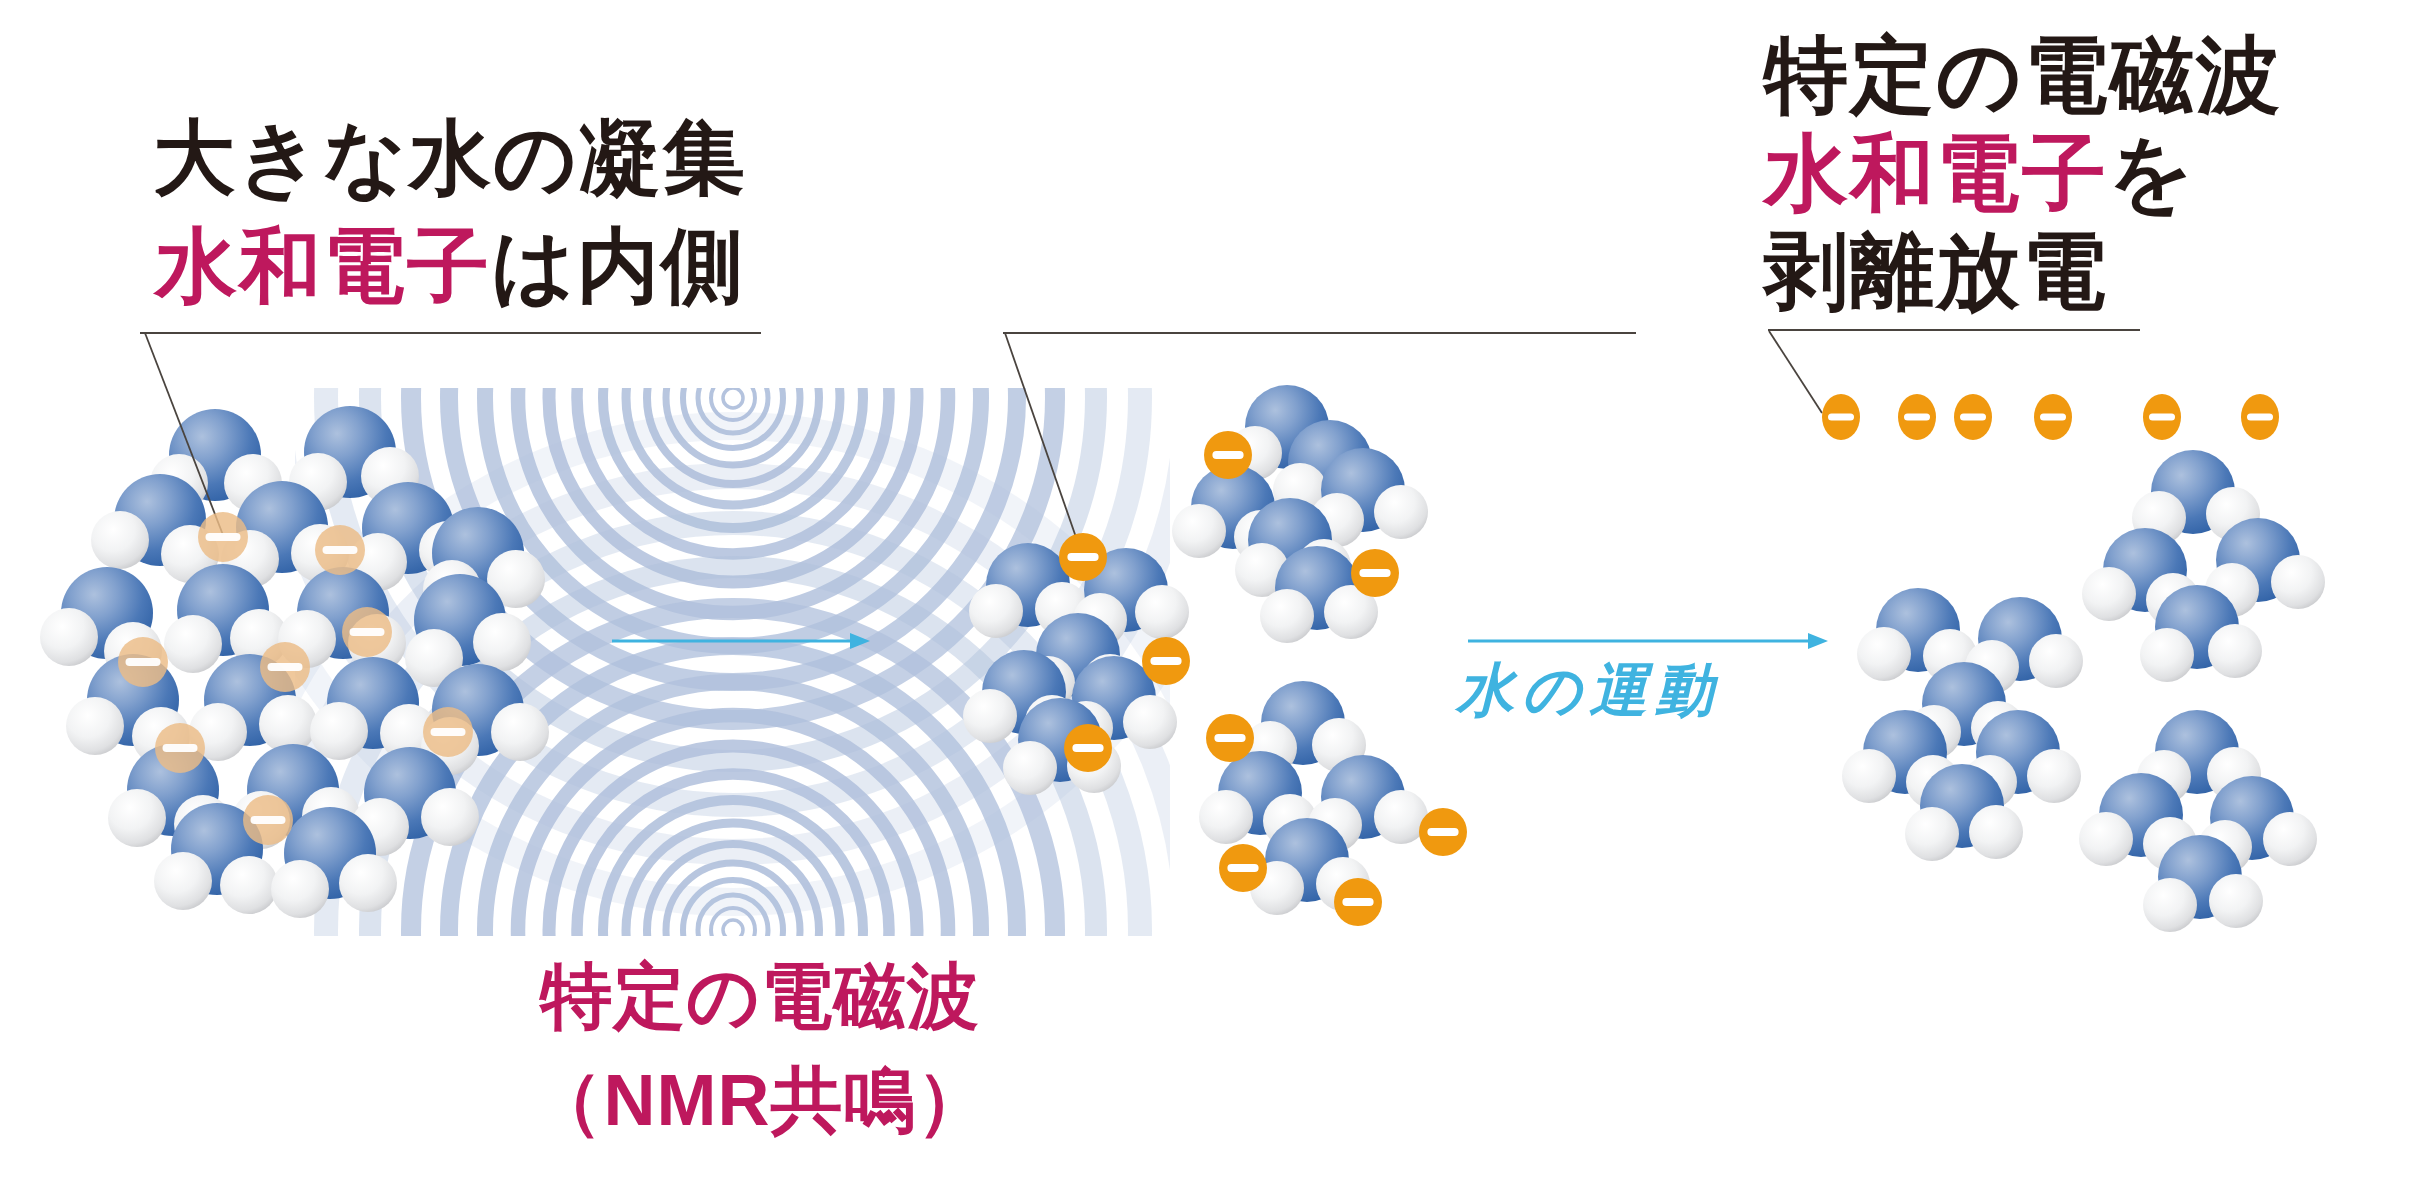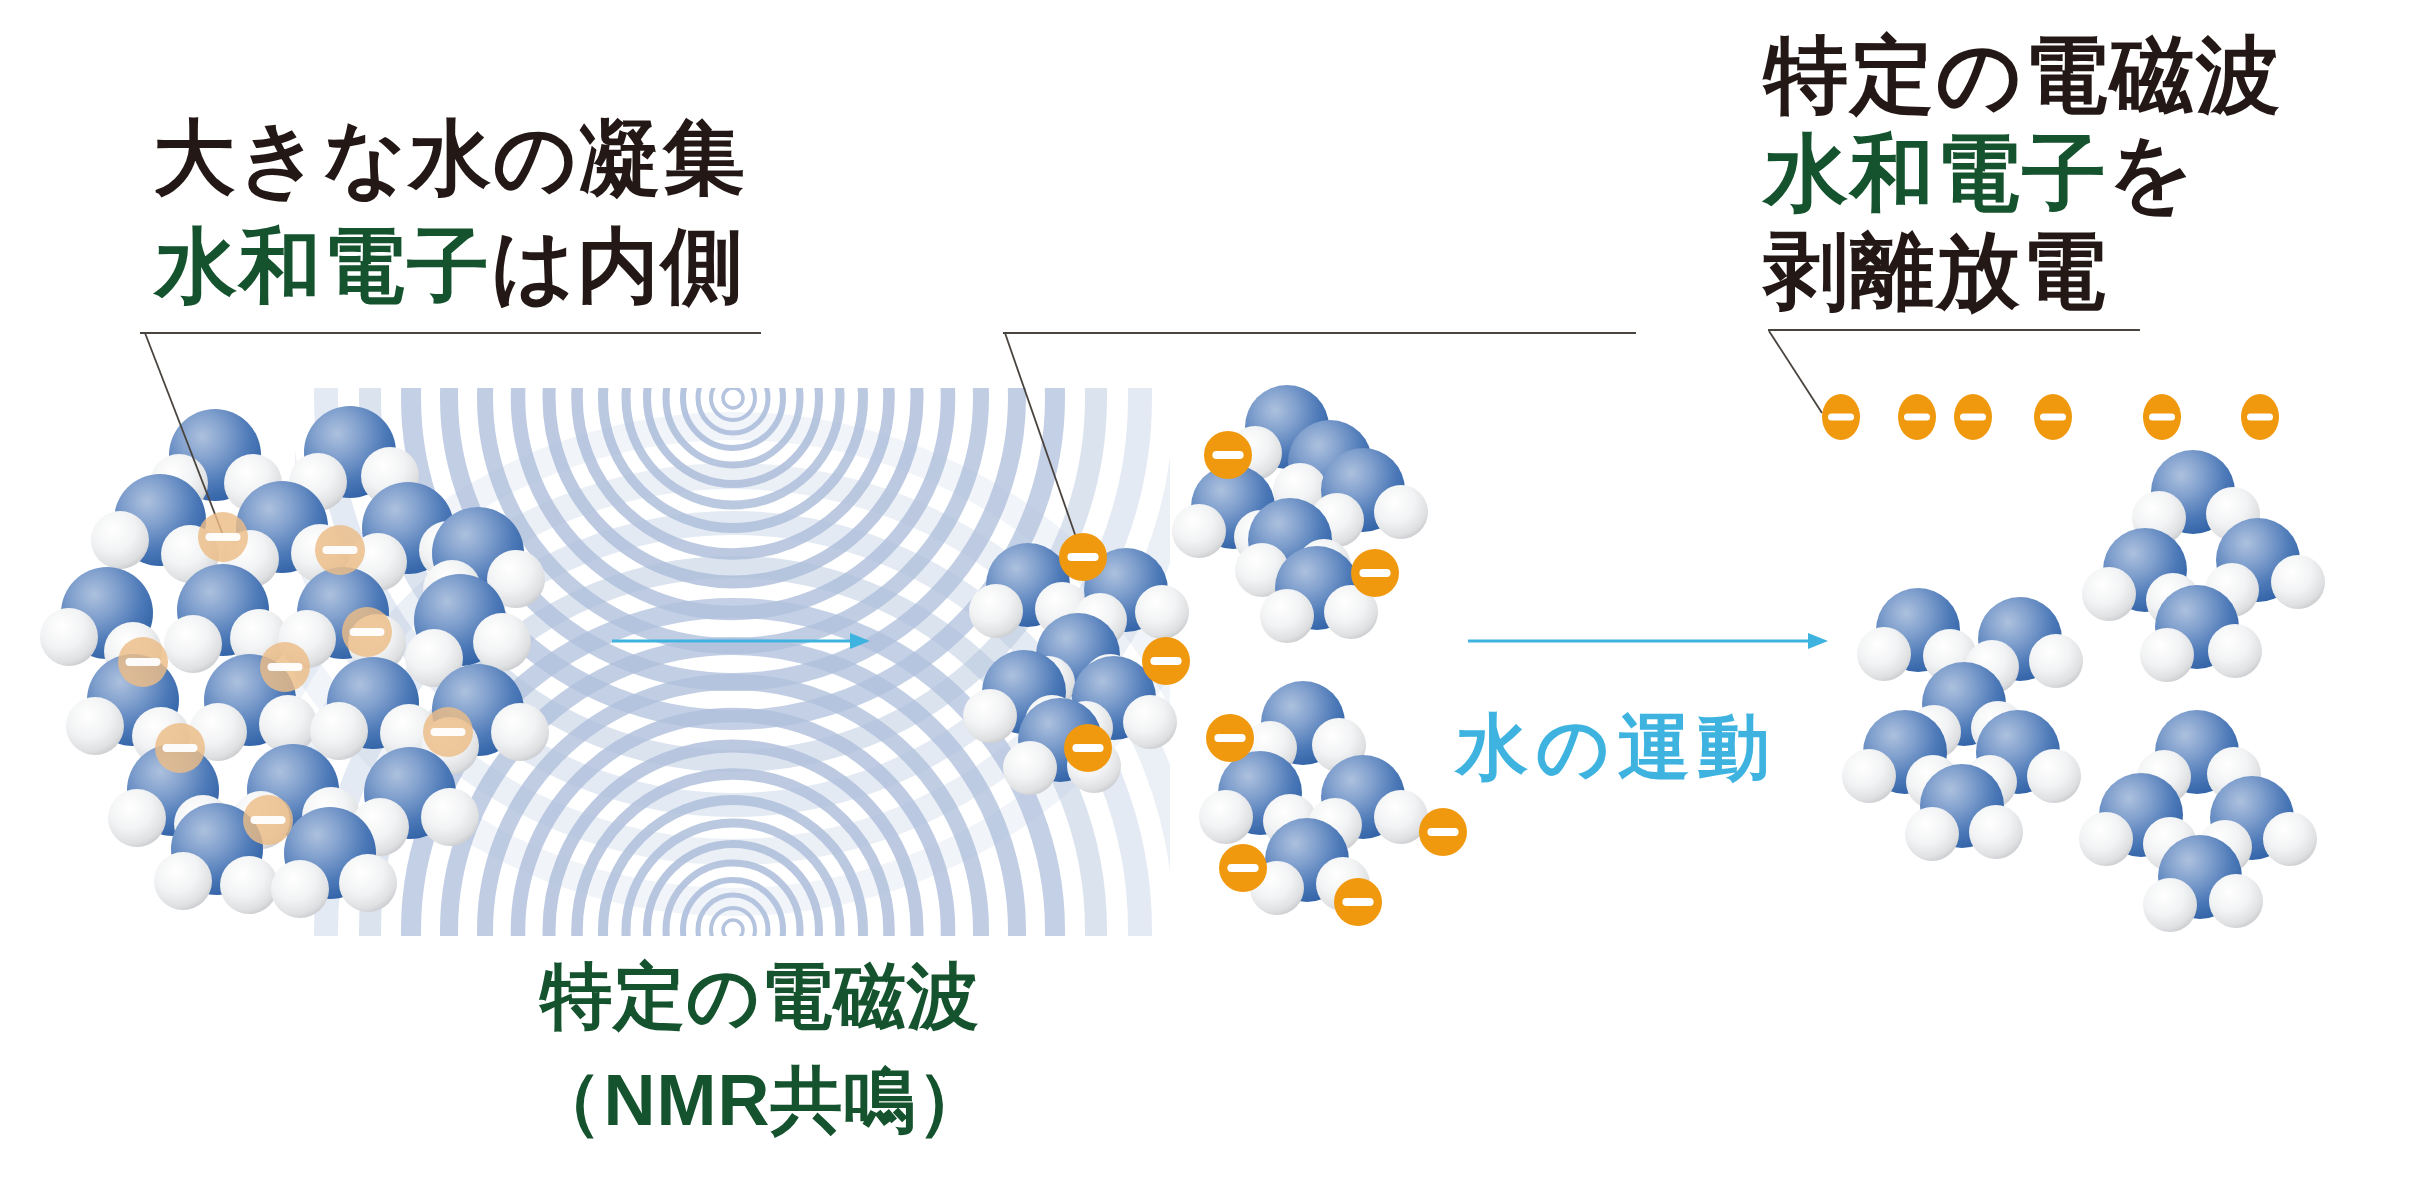--- a/index.html
+++ b/index.html
@@ -4,27 +4,27 @@
 <style>
   html,body{margin:0;padding:0;background:#ffffff;}
   .stage{
     position:relative;width:2420px;height:1187px;background:#ffffff;overflow:hidden;
     font-family:"Liberation Sans","DejaVu Sans",sans-serif;font-weight:bold;
   }
   #fig-svg{position:absolute;left:0;top:0;z-index:1;}
   .lbl{position:absolute;z-index:2;}
   .lbl .line{white-space:nowrap;}
   .ink{color:#231815;}
-  .red{color:#14532d;}
+  .red{color:#be185d;}
   .cyan{color:#3fb3e0;}
   .label-left{left:118px;top:104px;width:664px;text-align:center;font-size:82px;line-height:108px;letter-spacing:2px;}
   .label-middle{left:1008px;top:104px;width:660px;text-align:center;font-size:82px;line-height:108px;letter-spacing:2px;}
   .label-right{left:1764px;top:26px;text-align:left;font-size:84px;line-height:98px;letter-spacing:2px;}
   .wave-caption{left:420px;top:944px;width:680px;text-align:center;font-size:72px;line-height:104px;letter-spacing:1px;}
-  .motion-label{left:1456px;top:700px;font-size:72px;letter-spacing:8px;}
+  .motion-label{left:1456px;top:652px;font-size:58px;letter-spacing:8px;font-style:italic;}
 </style>
 </head>
 <body>
 
 <div class="stage">
 
   <svg id="fig-svg" width="2420" height="1187" viewBox="0 0 2420 1187">
       <defs>
         <radialGradient id="gradO" cx="36%" cy="30%" r="78%">
           <stop offset="0%" stop-color="#adc1de"></stop>

